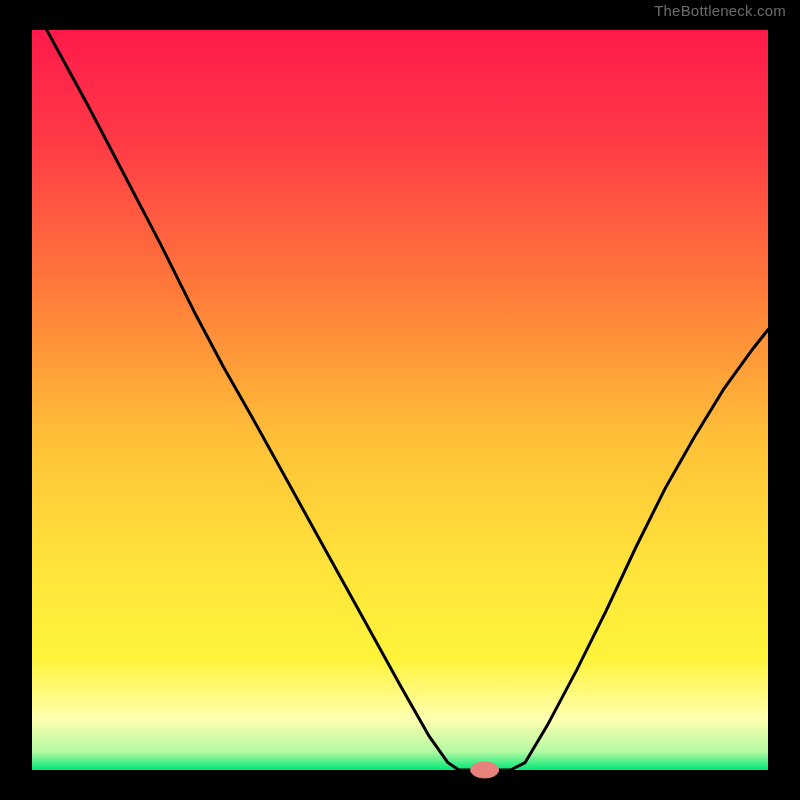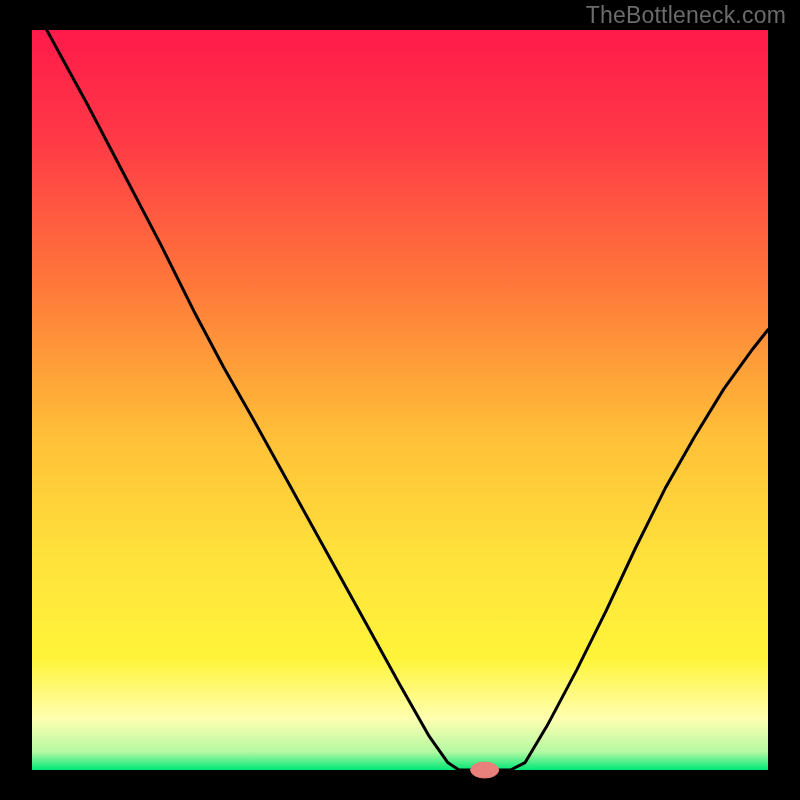--- a/index.html
+++ b/index.html
@@ -13,21 +13,21 @@
   .wrap {
     position: relative;
     width: 800px;
     height: 800px;
   }
   .watermark {
     position: absolute;
     top: 2px;
     right: 14px;
     font-family: Arial, Helvetica, sans-serif;
-    font-size: 23px;
+    font-size: 15px;
     color: #6b6b6b;
     letter-spacing: 0.2px;
     z-index: 5;
   }
   svg { display: block; }
 </style>
 </head>
 <body>
 <div class="wrap">
   <div class="watermark">TheBottleneck.com</div>

